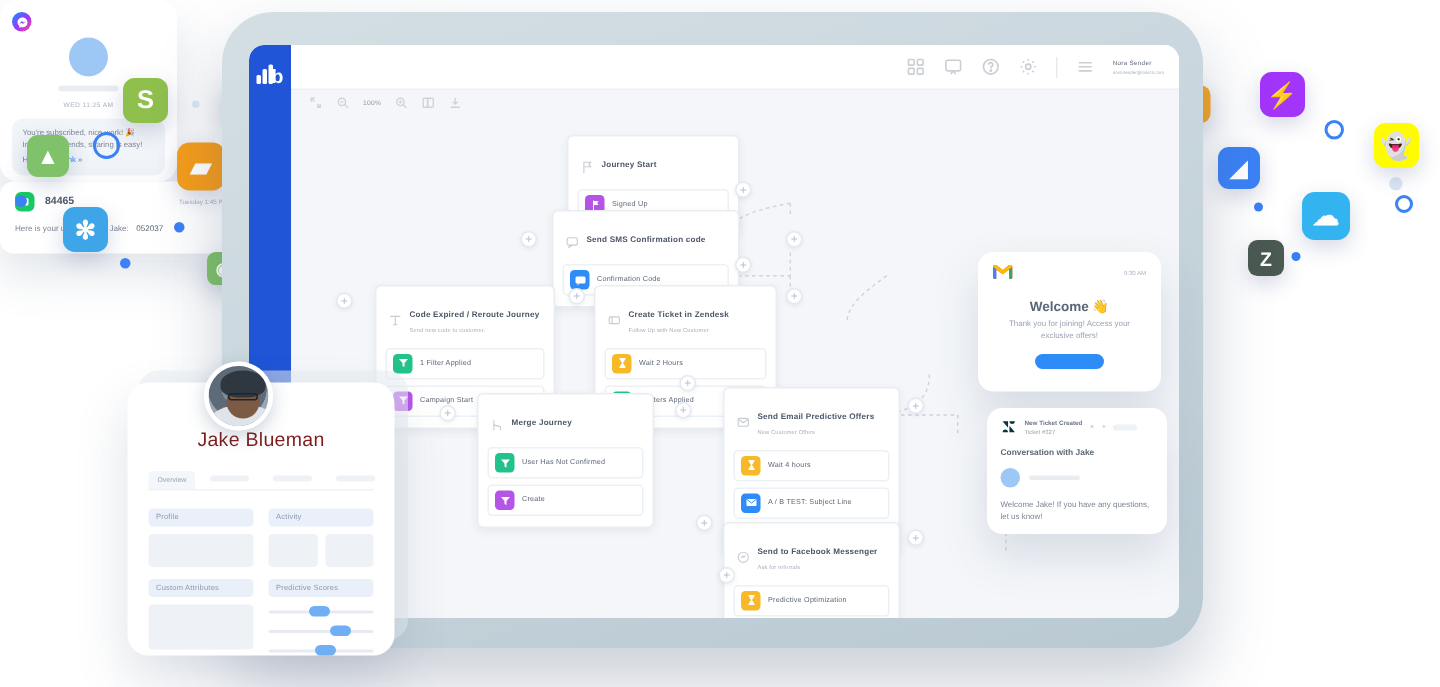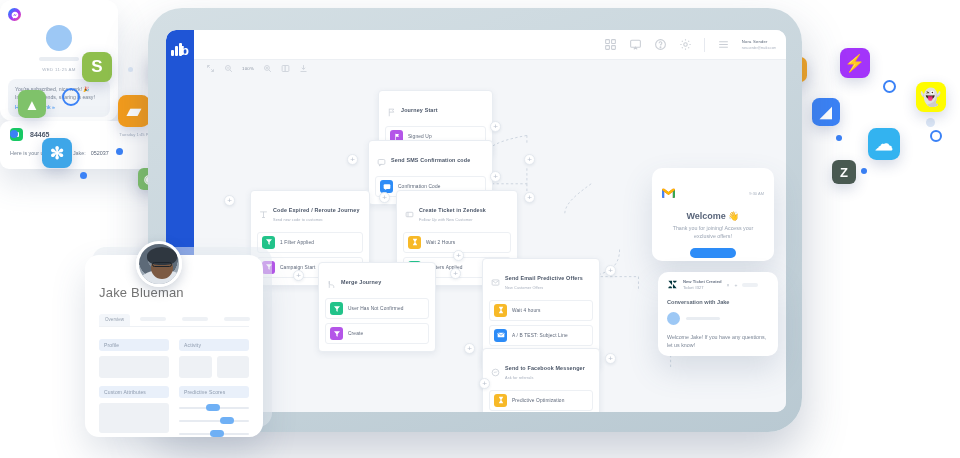--- a/index.html
+++ b/index.html
@@ -134,42 +134,42 @@
   #avatar {
     position: absolute; left: 136px; top: 241px; width: 46px; height: 46px;
     border-radius: 50%; border: 3px solid #fff;
     background: radial-gradient(circle at 48% 38%, #7f8b97 0 32%, #5d6a78 33% 60%, #9aa6b2 61% 100%);
     box-shadow: 0 4px 12px rgba(60,80,110,.25); overflow: hidden;
   }
   #avatar .hair { position:absolute; left:8px; top:3px; width:30px; height:18px; background:#2f3740; border-radius:50% 50% 40% 40%; }
   #avatar .face { position:absolute; left:12px; top:13px; width:22px; height:22px; background:#7c5a43; border-radius:50%; }
   #avatar .shirt{ position:absolute; left:2px; bottom:-4px; width:42px; height:18px; background:#dfe4ea; border-radius:50% 50% 0 0; }
   #avatar .glass{ position:absolute; left:13px; top:18px; width:20px; height:5px; border:1.4px solid #1d242c; border-radius:3px; }
-  #profile-name { font-size: 13px; color: #737373; letter-spacing: .2px; }
+  #profile-name { text-align: center; font-size: 13px; color: #7f1d1d; letter-spacing: .2px; }
   #profile-tabs { display: flex; gap: 4px; margin-top: 14px; border-bottom: 1px solid #eef1f5; }
   .ptab { font-size: 4.6px; color: #aab3c0; padding: 3px 6px 4px 6px; border-radius: 3px 3px 0 0; }
   .ptab.active { background: #f3f6fa; color: #98a3b2; }
   .ptab .ghost { display: block; height: 3.5px; width: 26px; background: #eef1f5; border-radius: 2px; }
   .sec-grid { display: grid; grid-template-columns: 1fr 1fr; gap: 8px 10px; margin-top: 12px; }
   .sec-head {
     background: #e9f0fa; color: #8d9aad; font-size: 5px;
     border-radius: 3px; padding: 3px 5px; letter-spacing: .15px;
   }
   .sec-body { margin-top: 5px; display: flex; gap: 5px; }
   .blk { background: #eef1f5; border-radius: 3px; height: 22px; flex: 1; }
   .slider { margin-top: 6px; height: 7px; position: relative; }
   .slider .trk { position: absolute; top: 3px; left: 0; right: 0; height: 1.5px; background: #e7ebf1; border-radius: 2px; }
   .slider .knb { position: absolute; top: 0; width: 14px; height: 7px; background: #6fb0f5; border-radius: 4px; }
 
   
   .mcard {
     position: absolute; background: #fff; border-radius: 10px;
     box-shadow: 0 14px 30px rgba(70,95,130,.17);
   }
-  #gmail-card { left: 652px; top: 168px; width: 122px; height: 93px; padding: 20px 10px; }
+  #gmail-card { left: 652px; top: 168px; width: 122px; height: 93px; padding: 8px 10px; }
   .gm-top { display: flex; align-items: center; gap: 7px; }
   .gm-lines { flex: 1; }
   .gm-lines .l1 { height: 4px; width: 70%; background: #e9edf2; border-radius: 2px; }
   .gm-lines .l2 { height: 3px; width: 34%; background: #eef1f5; border-radius: 2px; margin-top: 3px; }
   .gm-time { font-size: 4px; color: #aab3c0; }
   .gm-welcome { text-align: center; font-size: 9px; font-weight: 700; color: #59657a; margin-top: 13px; }
   .gm-body { text-align: center; font-size: 5.3px; color: #9aa4b3; line-height: 1.5; margin-top: 4px; }
   .gm-btn { margin: 7px auto 0 auto; width: 46px; height: 10px; border-radius: 6px; background: #2d8cf7; }
 
   #zendesk-card { left: 658px; top: 272px; width: 120px; height: 84px; padding: 7px 9px; }

